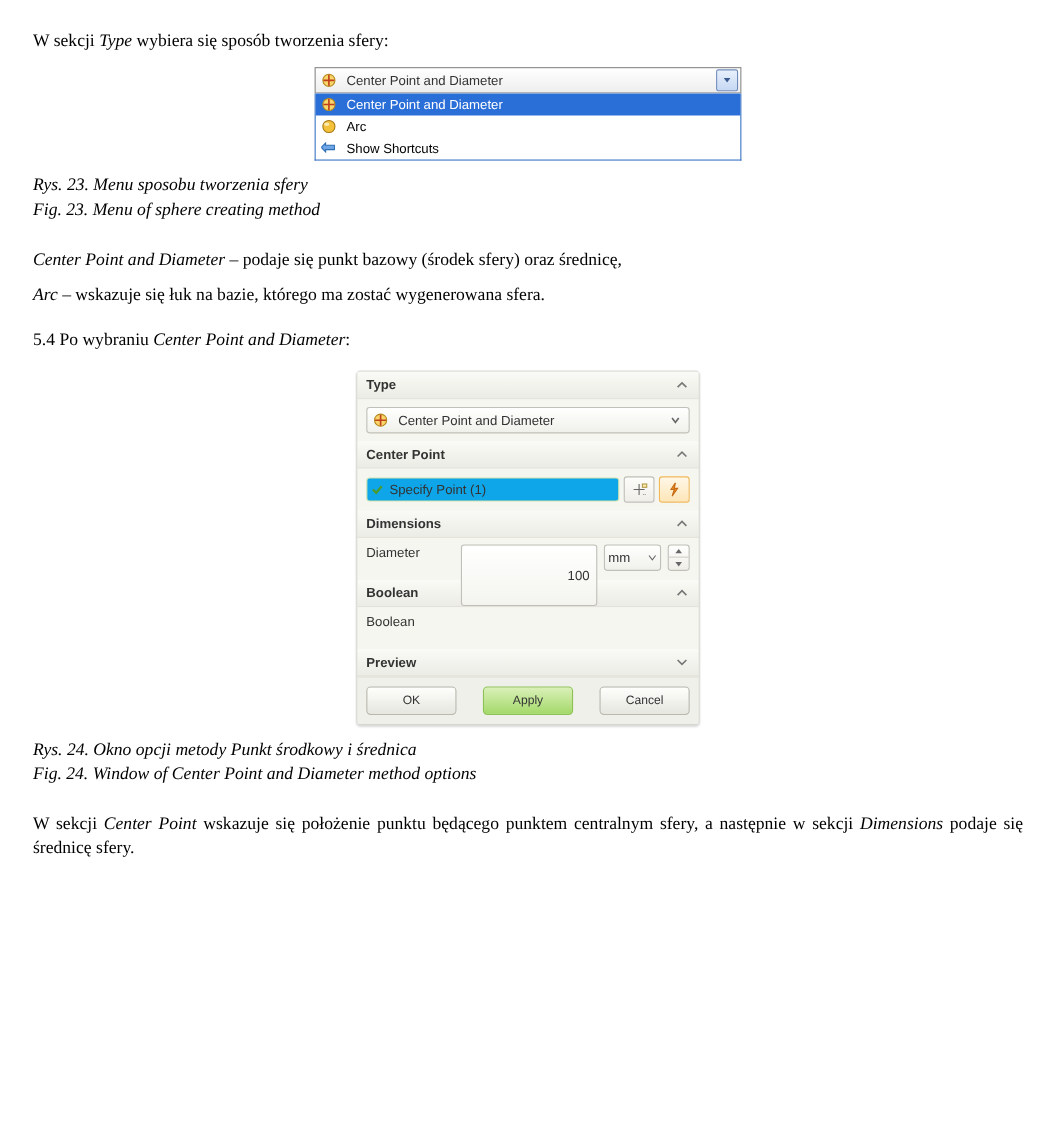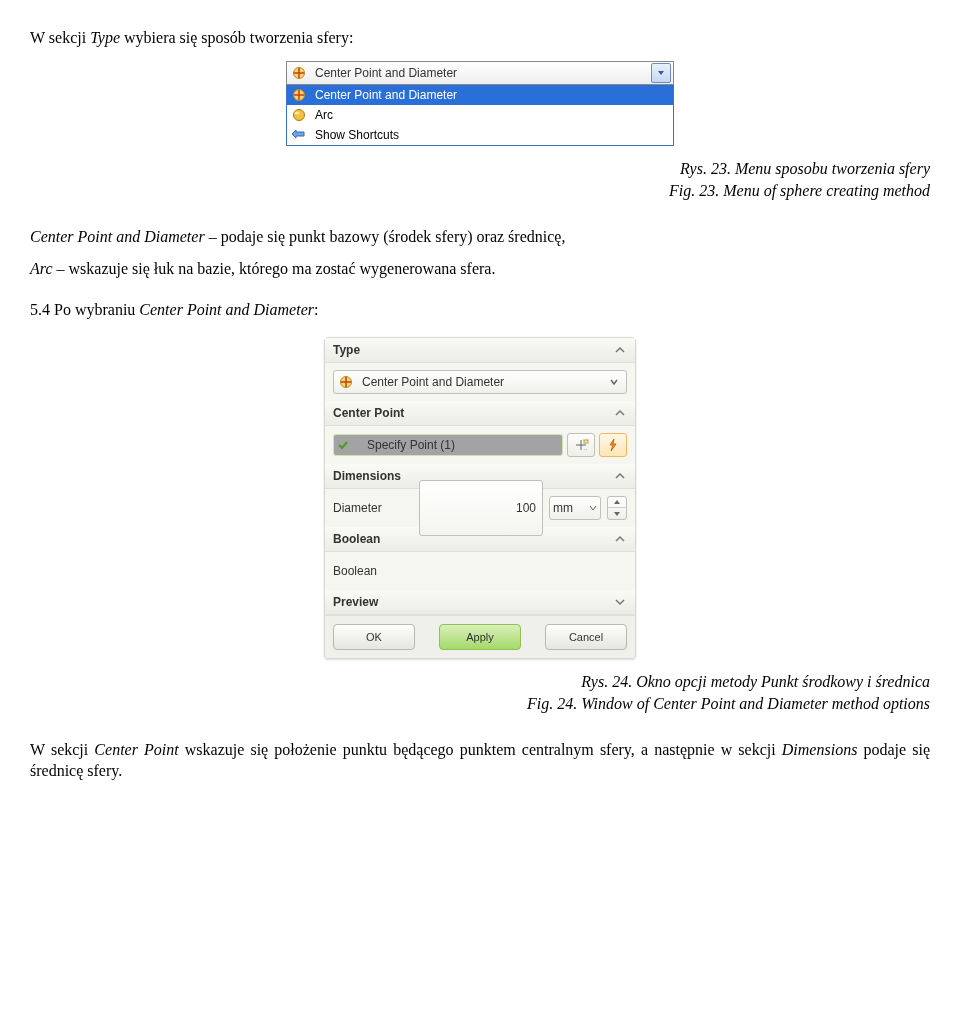--- a/index.html
+++ b/index.html
@@ -8,21 +8,21 @@
     color: #000;
     background: #fff;
     margin: 0;
     padding: 20px 30px;
     width: 960px;
     box-sizing: border-box;
   }
   .para { margin: 8px 0 12px 0; line-height: 1.3; }
   .italic { font-style: italic; }
   .justify { text-align: justify; }
-  .caption { text-align: right; font-style: italic; margin: 12px 0 24px 0; line-height: 1.4; }
+  .caption { text-align: left; font-style: italic; margin: 12px 0 24px 0; line-height: 1.4; }
   .section-num { margin: 20px 0 12px 0; }
 
   
   .dropdown-box {
     width: 388px;
     margin: 10px auto 4px auto;
     font-family: Tahoma, Arial, sans-serif;
     font-size: 12px;
   }
   .dd-top {
@@ -108,44 +108,43 @@
     border-radius: 3px;
     display: flex; align-items: center;
     padding: 0 4px;
   }
   .ctrl-drop .lbl { flex: 1; color: #333; padding-left: 4px; }
   .mini-btn {
     width: 16px; height: 20px;
     display: flex; align-items: center; justify-content: center;
   }
   .badge-green {
-    background: #a3a3a3;
+    background: #0ea5e9;
     border: 1px solid #cfe3b0;
     border-radius: 3px;
     padding: 2px 4px 2px 2px;
     display: flex; align-items: center;
     color: #333;
     height: 22px;
     box-sizing: border-box;
-    gap: 13px;
   }
   .check-ic {
     width: 14px; height: 14px; margin-right: 4px;
     display: inline-flex; align-items: center; justify-content: center;
   }
   .icon-btn {
     width: 26px; height: 22px;
     border: 1px solid #c0c0b8;
     border-radius: 3px;
     background: linear-gradient(#fdfdfb,#efeee8);
     display: flex; align-items: center; justify-content: center;
   }
   .icon-btn.orange { border-color: #f1b95a; background: linear-gradient(#fff7e6,#fde6b8); }
   .field-row {
-    display: flex; align-items: center; height: 26px; gap: 6px;
+    display: flex; align-items: flex-start; height: 26px; gap: 6px;
   }
   .field-row .flabel { width: 80px; color: #333; }
   .num-input {
     flex: 1;
     border: 1px solid #c0c0b8;
     background: linear-gradient(#fff,#f4f4ef);
     height: 22px;
     border-radius: 3px;
     padding: 16px 6px;
     display: flex; align-items: center; justify-content: flex-end;

